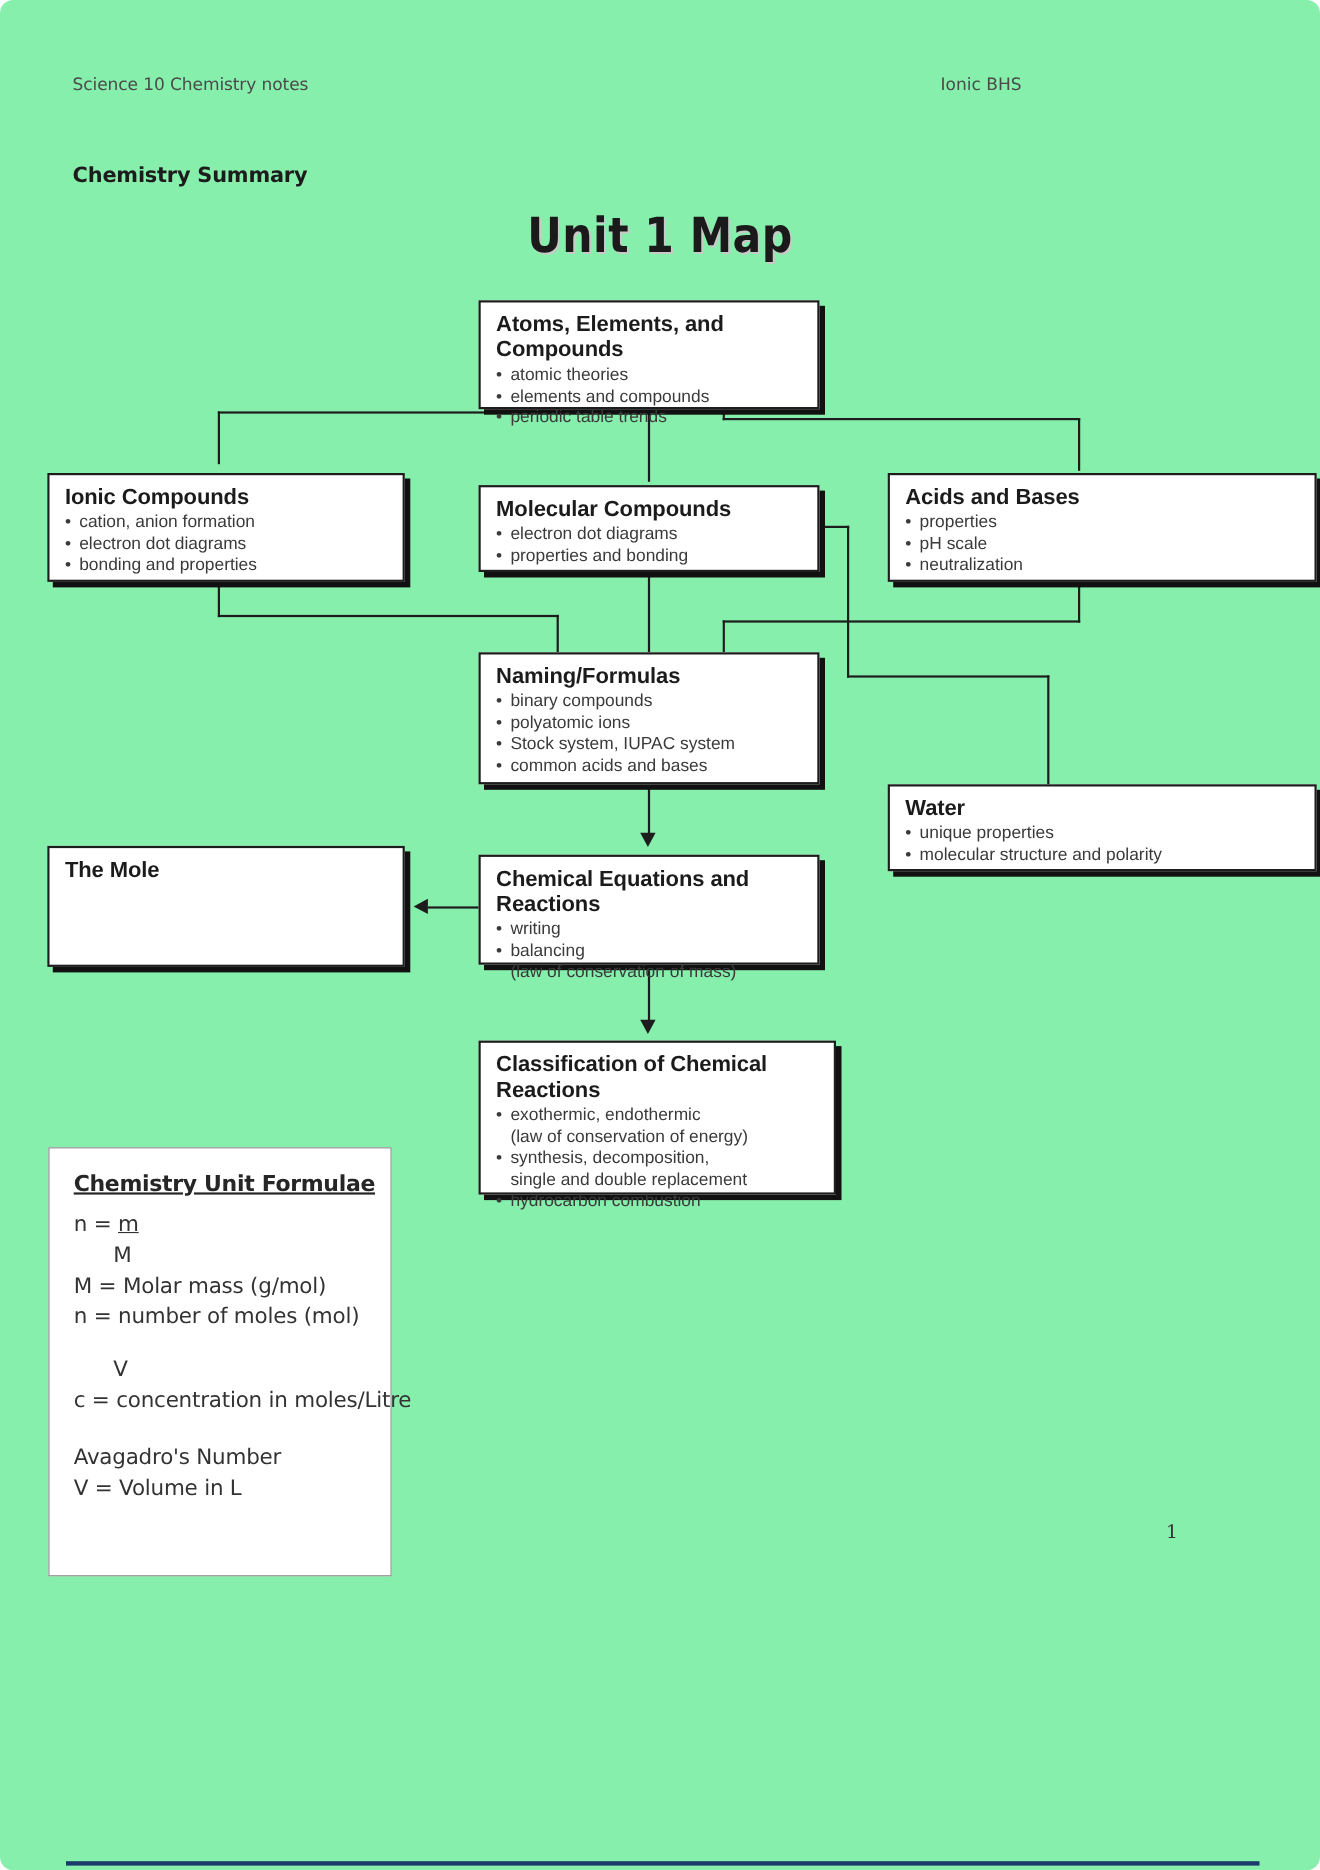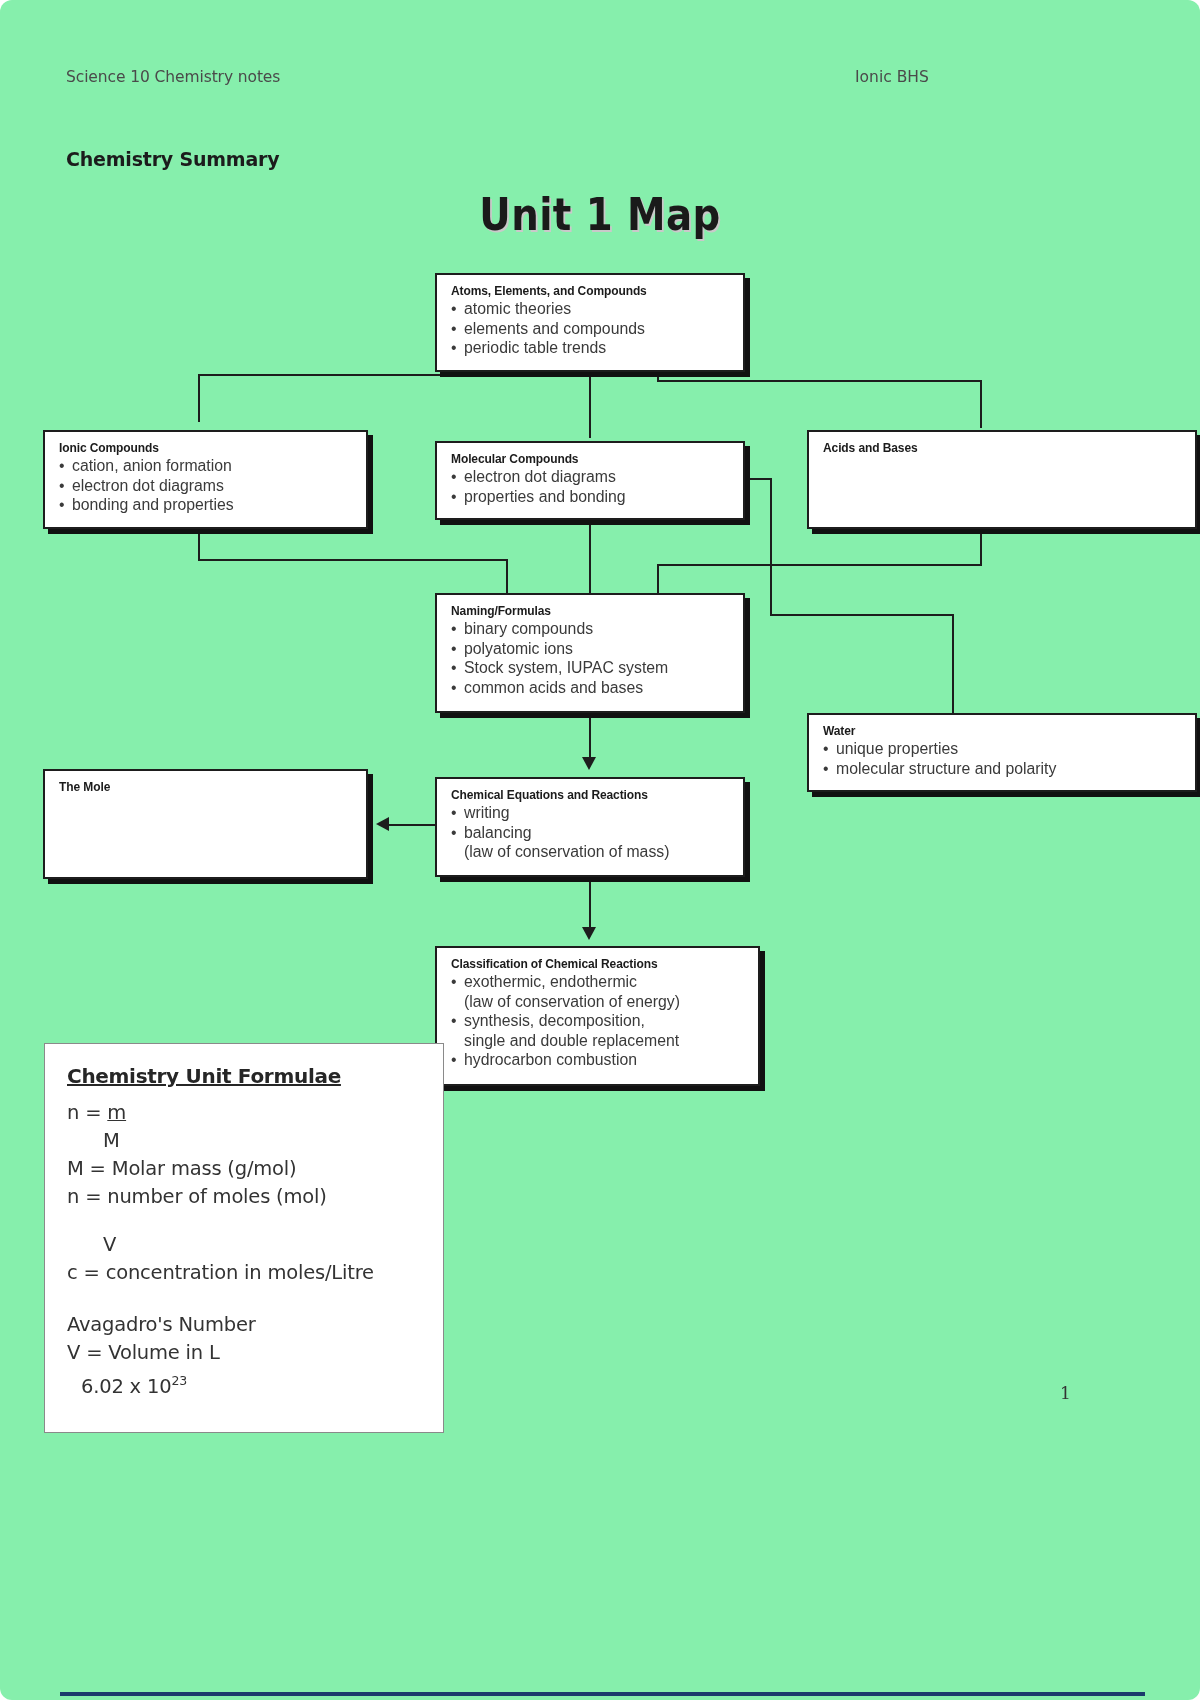--- a/index.html
+++ b/index.html
@@ -74,21 +74,21 @@
     background: #ffffff;
     border: 2.2px solid #1d1d1d;
     box-shadow: 5px 5px 0 #111111;
     box-sizing: border-box;
     padding: 9px 0 10px 14px;
     z-index: 5;
   }
 
   .node h3 {
     margin: 0 0 1px 0;
-    font-size: 12px;
+    font-size: 20px;
     font-weight: bold;
     color: #1b1b1b;
     font-family: "Liberation Sans", sans-serif;
     letter-spacing: -0.1px;
   }
   .node ul {
     margin: 0;
     padding: 0;
     list-style: none;
   }
@@ -134,21 +134,21 @@
     border-top: 7.5px solid transparent;
     border-bottom: 7.5px solid transparent;
     border-right: 13px solid #1d1d1d;
     z-index: 3;
   }
 
   
   .formulae {
     position: absolute;
     left: 44px; top: 1043px;
-    width: 400px;
+    width: 312px;
     height: 390px;
     border: 1.6px solid #8a8a8a;
     background: #ffffff;
     box-sizing: border-box;
     padding: 20px 0 0 22px;
     font-family: "DejaVu Sans", sans-serif;
     z-index: 5;
   }
   .formulae .f-title {
     font-size: 20px;
@@ -256,20 +256,25 @@
   <div class="node" style="left:435px; top:441px; width:310px; height:79px;">
     <h3>Molecular Compounds</h3>
     <ul>
       <li class="bulleted">electron dot diagrams</li>
       <li class="bulleted">properties and bonding</li>
     </ul>
   </div>
 
   <div class="node" style="left:807px; top:430px; width:390px; height:99px;">
     <h3>Acids and Bases</h3>
+    <ul>
+      <li class="bulleted">properties</li>
+      <li class="bulleted">pH scale</li>
+      <li class="bulleted">neutralization</li>
+    </ul>
   </div>
 
   <div class="node" style="left:435px; top:593px; width:310px; height:120px;">
     <h3>Naming/Formulas</h3>
     <ul>
       <li class="bulleted">binary compounds</li>
       <li class="bulleted">polyatomic ions</li>
       <li class="bulleted">Stock system, IUPAC system</li>
       <li class="bulleted">common acids and bases</li>
     </ul>
@@ -319,22 +324,19 @@
     <div class="f-line">n = number of moles (mol)</div>
 
     <div class="f-gap"></div>
 
     <div class="f-line f-den">V</div>
 
     <div class="f-line">c = concentration in moles/Litre</div>
     <div class="f-line f-avo">Avagadro's Number</div>
 
     <div class="f-line">V = Volume in L</div>
-    <div class="f-line f-val">
-      <span>6.02 x 10</span><sup>23</sup>
-    </div>
   </div>
 
   <div class="page-num">1</div>
 
   <div class="footer-rule"></div>
 
 </div>
 
 </body></html>

